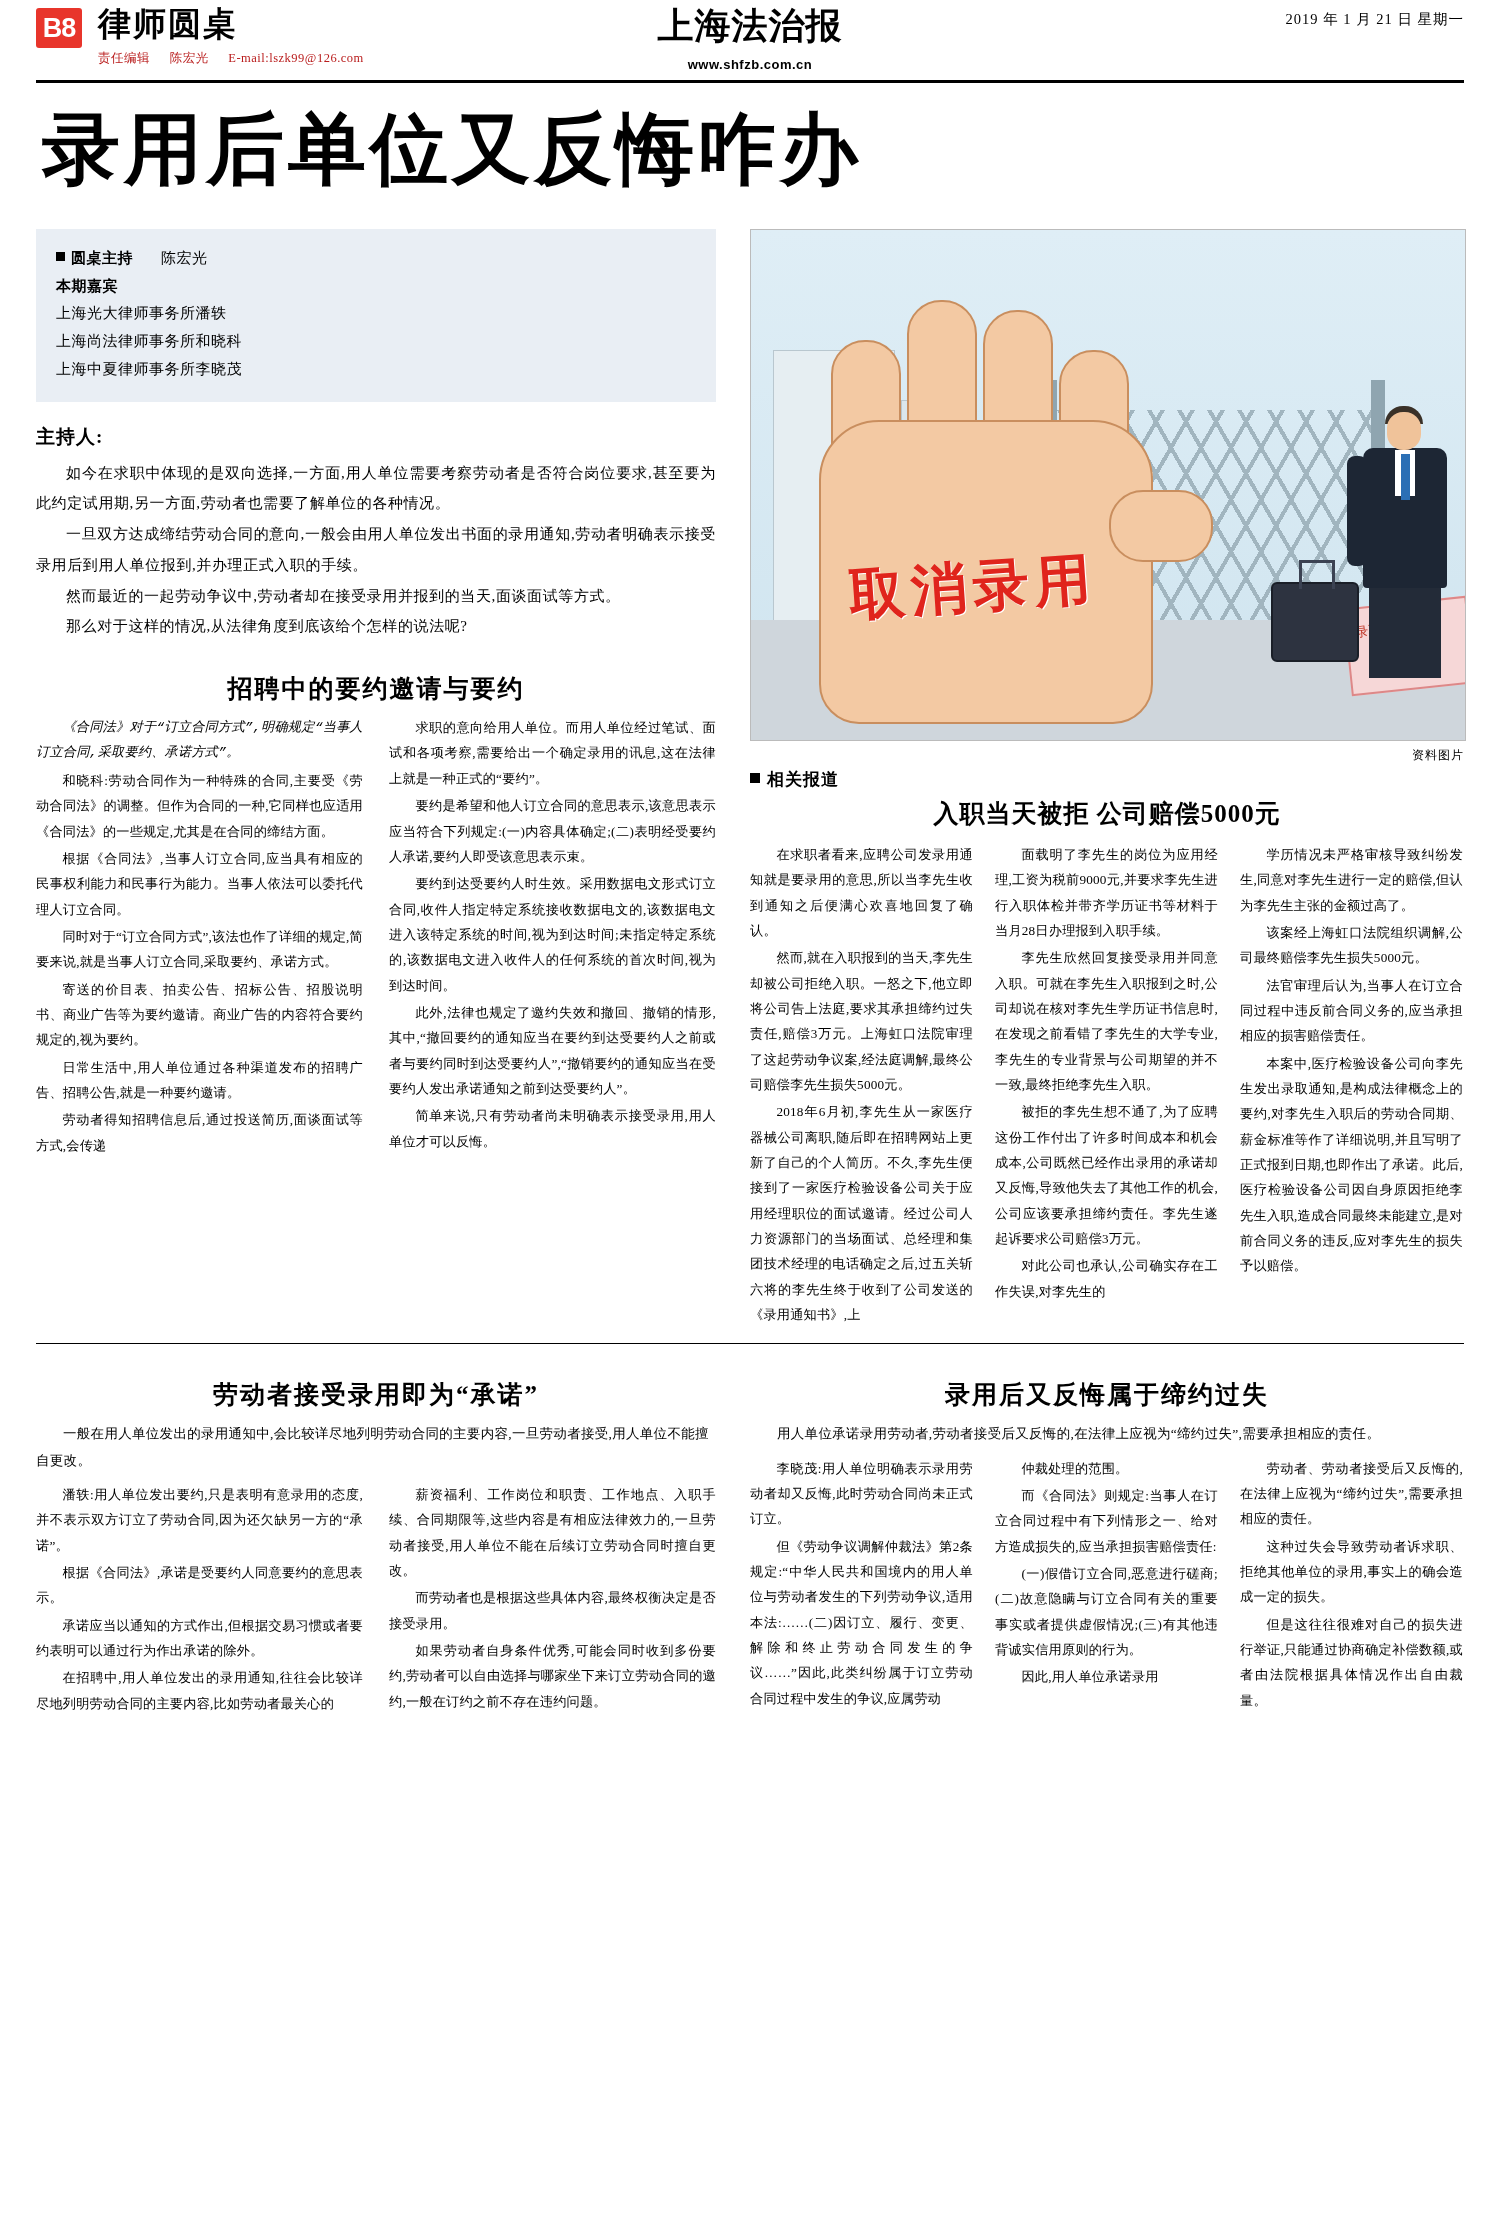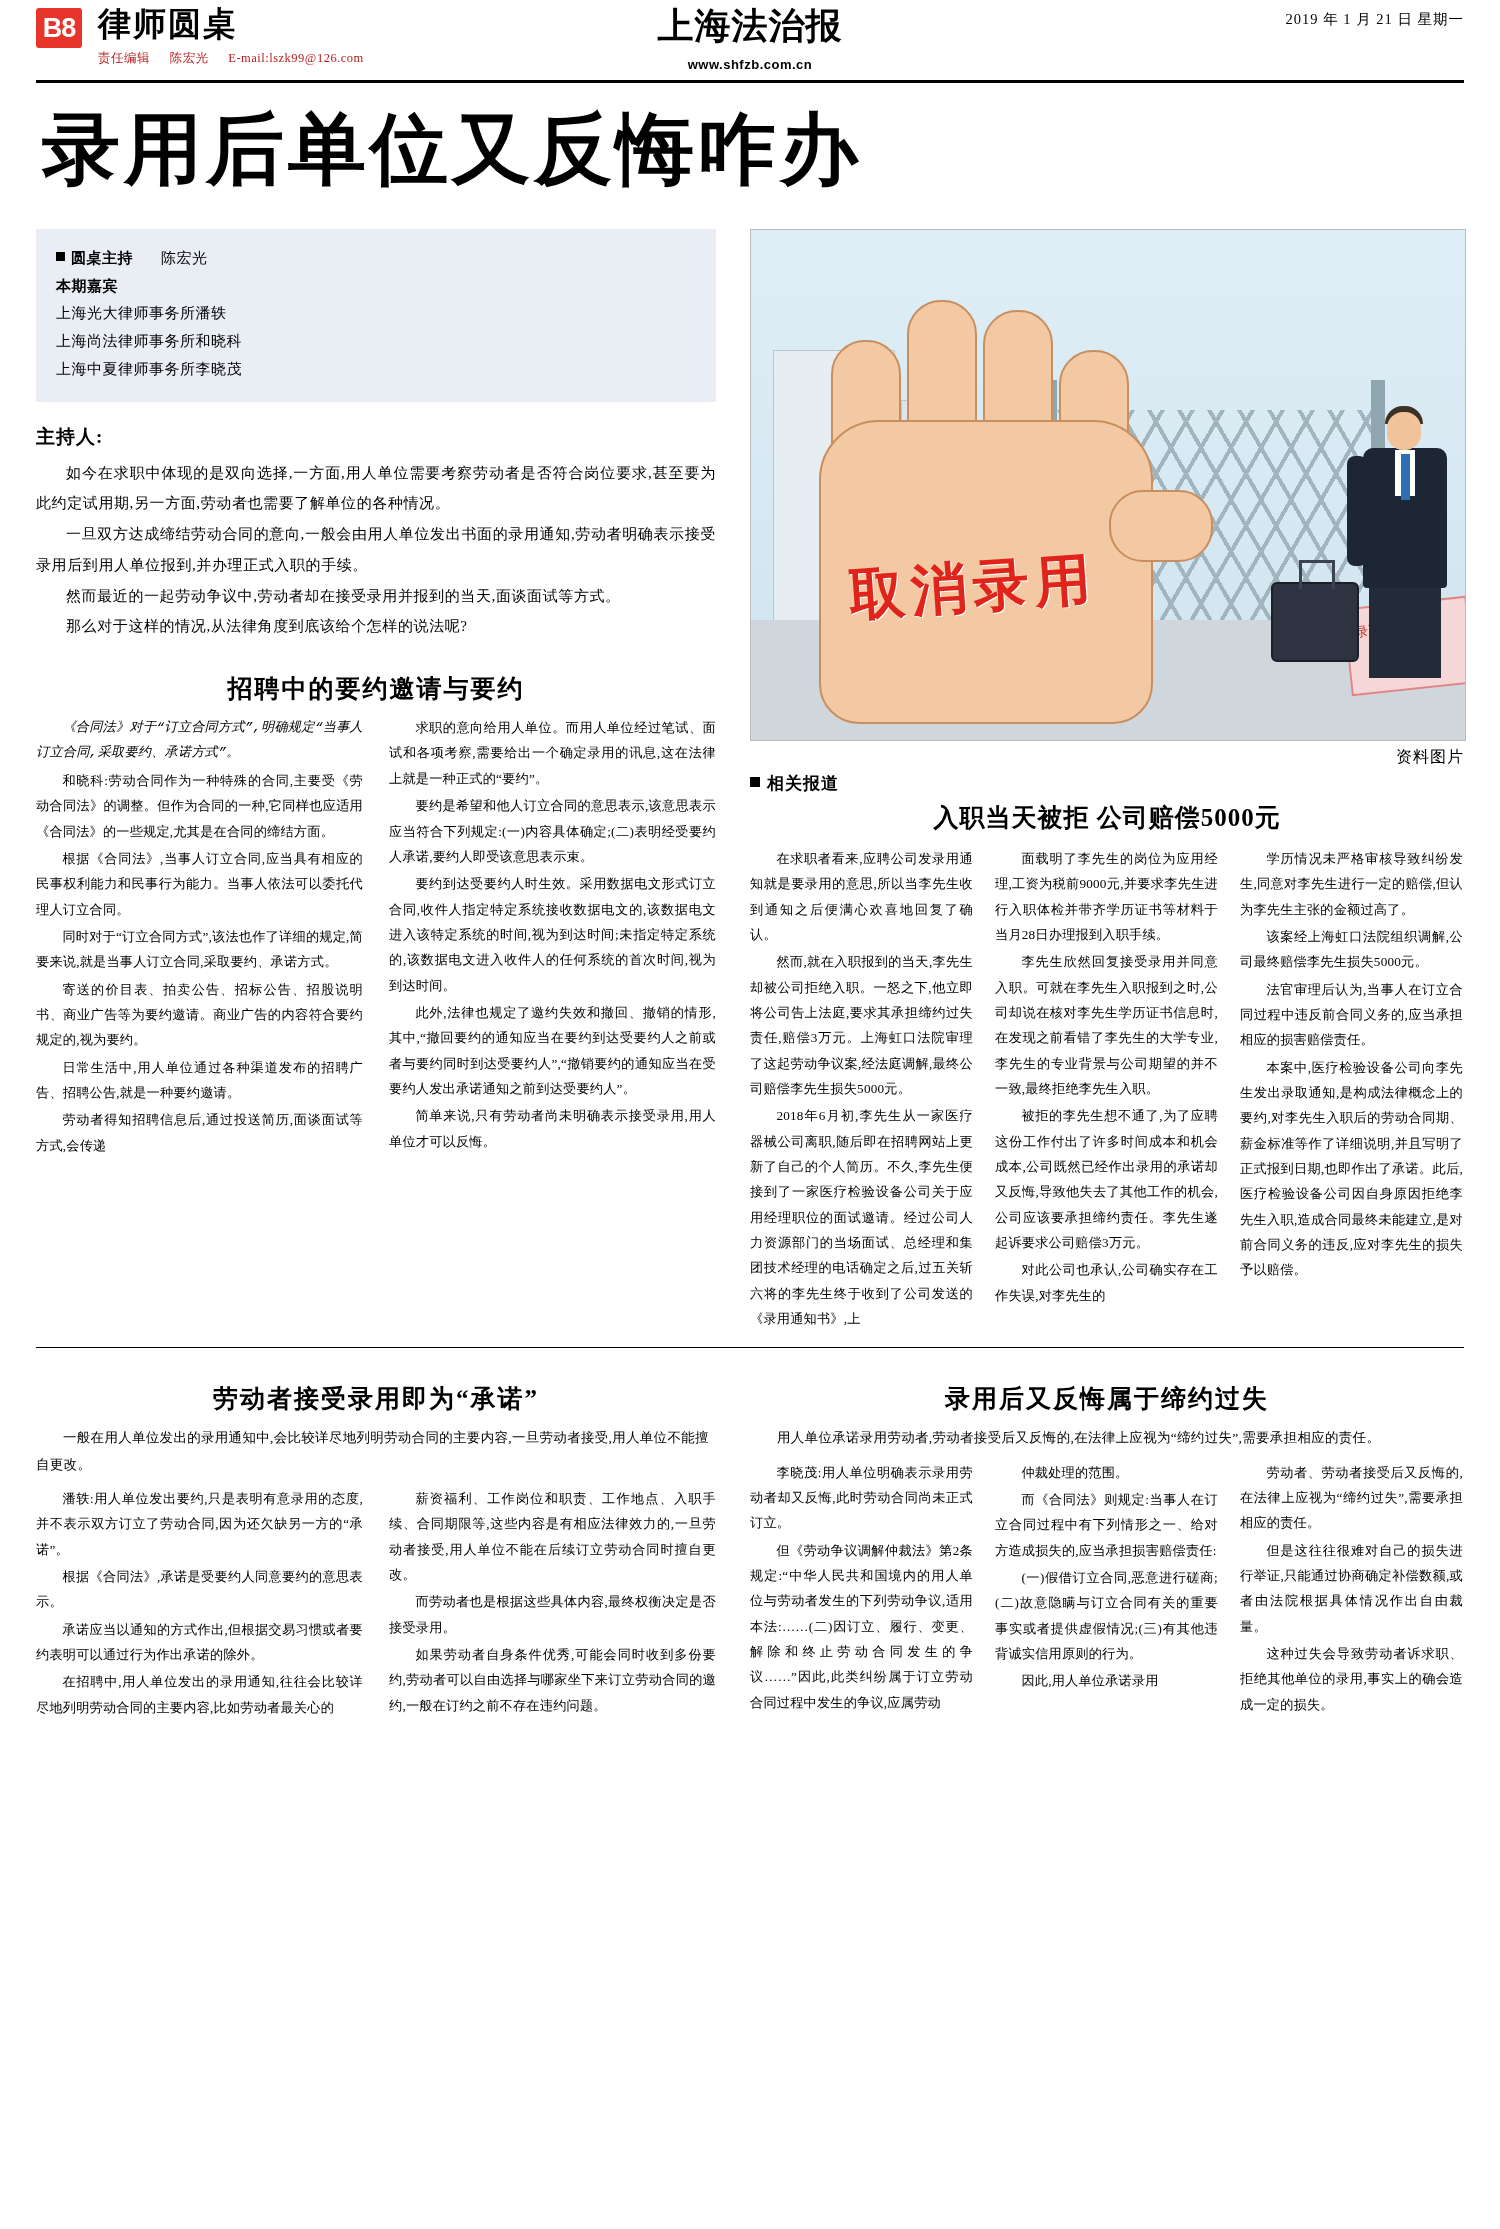--- a/index.html
+++ b/index.html
@@ -147,21 +147,21 @@
   .photo-wrap {
     border: 1px solid #bbb;
     width: 714px;
     height: 510px;
     overflow: hidden;
     position: relative;
     background: #cfe3ef;
   }
   .photo-caption {
     text-align: right;
-    font-size: 16px;
+    font-size: 12px;
     margin-top: 6px;
     letter-spacing: 1px;
   }
 
   
   .ill {
     position: absolute;
     inset: 0;
   }
   .ill .sky { position:absolute; left:0; top:0; width:100%; height:100%; background:linear-gradient(#dfeef6, #cfe4ef); }
@@ -431,20 +431,20 @@
           <p>但《劳动争议调解仲裁法》第2条规定:“中华人民共和国境内的用人单位与劳动者发生的下列劳动争议,适用本法:……(二)因订立、履行、变更、解除和终止劳动合同发生的争议……”因此,此类纠纷属于订立劳动合同过程中发生的争议,应属劳动</p>
         </div>
         <div class="colblock">
           <p>仲裁处理的范围。</p>
           <p>而《合同法》则规定:当事人在订立合同过程中有下列情形之一、给对方造成损失的,应当承担损害赔偿责任:</p>
           <p>(一)假借订立合同,恶意进行磋商;(二)故意隐瞒与订立合同有关的重要事实或者提供虚假情况;(三)有其他违背诚实信用原则的行为。</p>
           <p>因此,用人单位承诺录用</p>
         </div>
         <div class="colblock">
           <p>劳动者、劳动者接受后又反悔的,在法律上应视为“缔约过失”,需要承担相应的责任。</p>
+          <p>这种过失会导致劳动者诉求职、拒绝其他单位的录用,事实上的确会造成一定的损失。</p>
           <p>但是这往往很难对自己的损失进行举证,只能通过协商确定补偿数额,或者由法院根据具体情况作出自由裁量。</p>
-          <p>这种过失会导致劳动者诉求职、拒绝其他单位的录用,事实上的确会造成一定的损失。</p>
         </div>
       </div>
     </div>
   </div>
 
 </div>
 
 </body></html>

